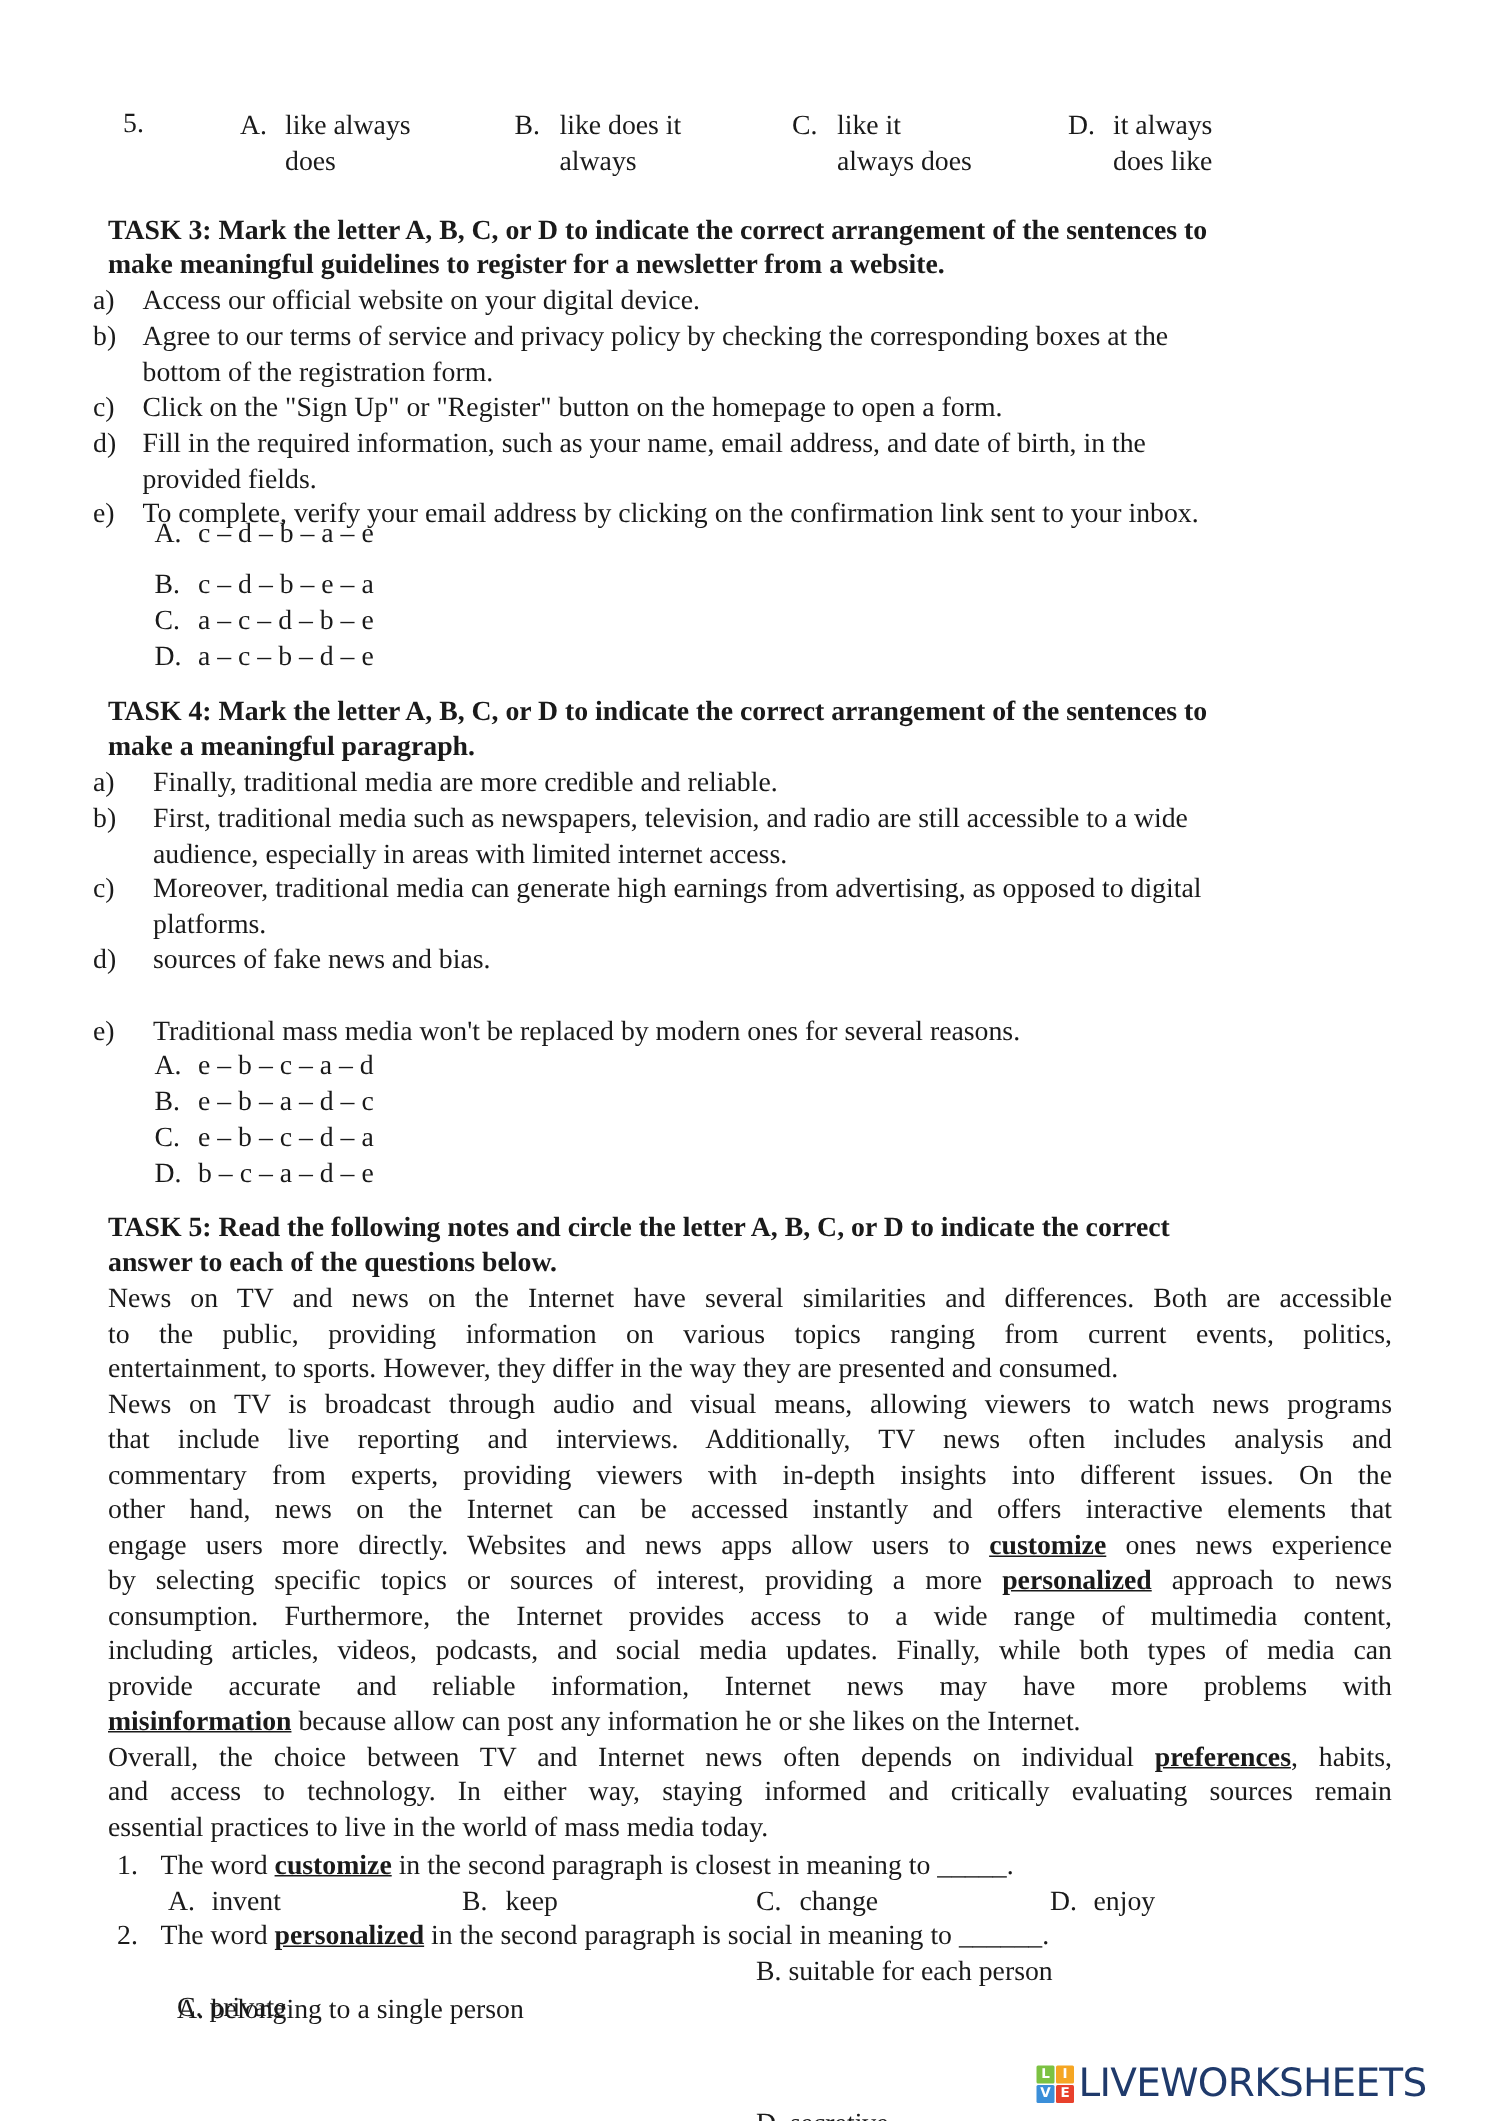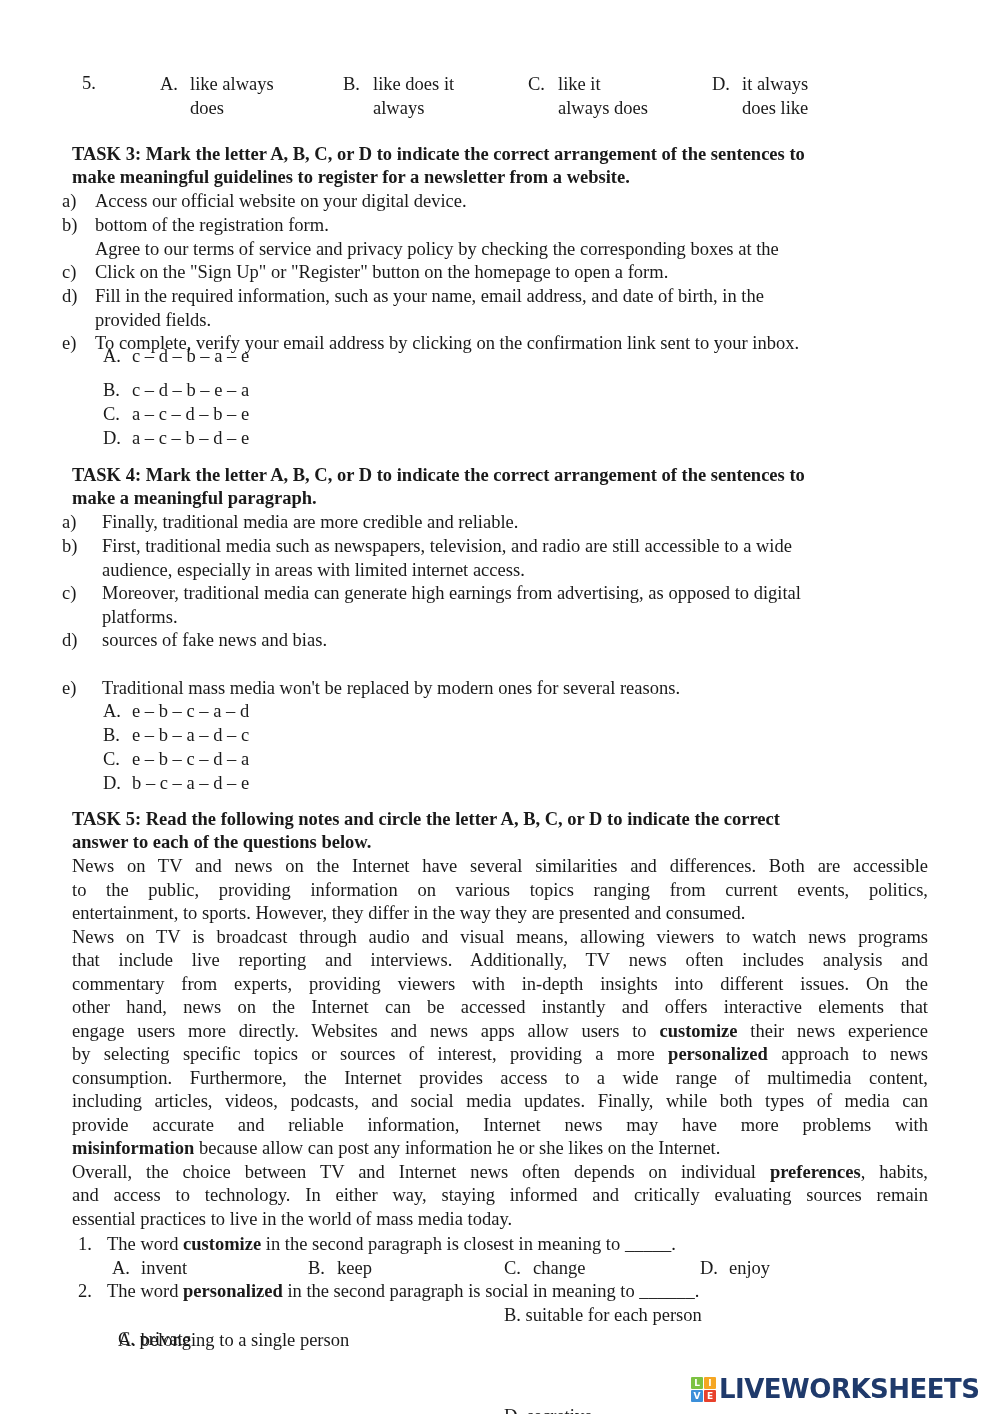--- a/index.html
+++ b/index.html
@@ -3,42 +3,42 @@
 <meta charset="utf-8">
 <style>
   html, body { margin: 0; padding: 0; background: #ffffff; }
   body {
     width: 1000px; height: 1414px; position: relative; overflow: hidden;
     font-family: "Liberation Serif", "DejaVu Serif", serif;
     color: #1a1a1a;
     font-size: 18.5px;
   }
   .line { position: absolute; white-space: nowrap; line-height: 23px; }
-  .u { font-weight: bold; }
+  .u { font-weight: bold; text-decoration: underline; }
   .justify { position: absolute; left: 72px; width: 856px; line-height: 23.4px; text-align: justify; text-align-last: justify; white-space: nowrap; }
   .justify.last { text-align-last: left; }
 
   
   .q5num { left: 82px; top: 72px; }
   .opt5 { position: absolute; top: 72px; line-height: 24px; }
   .opt5 .lt { position: absolute; left: 0; }
   .opt5 .tx { position: absolute; left: 30px; white-space: nowrap; }
 
   .task-title { position: absolute; left: 72px; width: 860px; font-weight: bold; line-height: 23px; }
   .item { position: absolute; left: 62px; width: 870px; line-height: 23.5px; }
   .item .lbl { position: absolute; left: 0; }
   .item .txt { position: absolute; left: 33px; width: 830px; }
   .item4 .txt { left: 40px; }
   .choice { position: absolute; left: 103px; line-height: 23.5px; white-space: nowrap; }
   .choice .cl { display: inline-block; width: 29px; }
 
   .logo { position: absolute; left: 691px; top: 1374px; height: 30px; display: flex; align-items: center; }
   .tiles { display: grid; grid-template-columns: 12px 12px; grid-template-rows: 12px 12px; gap: 1px; margin-right: 3px; }
   .tile { font-family: "DejaVu Sans", sans-serif; font-size: 9px; font-weight: bold; color: #fff; display: flex; align-items: center; justify-content: center; border-radius: 1px; }
-  .logo-text { font-family: "DejaVu Sans", sans-serif; font-weight: bold; font-size: 26px; color: #1f3a6b; letter-spacing: -0.5px; }
+  .logo-text { font-family: "DejaVu Sans", sans-serif; font-weight: normal; font-size: 26px; color: #1f3a6b; letter-spacing: -0.5px; }
 </style>
 </head>
 <body>
 
 <div class="line q5num">5.</div>
 <div class="opt5" style="left:160px;">
   <span class="lt">A.</span>
   <span class="tx">like always</span>
   <span class="tx" style="top:24px">does</span>
 </div>
@@ -64,22 +64,22 @@
 </div>
 <div class="item" style="top:190px;">
   <span class="lbl">a)</span>
   <div class="txt">
       <div>Access our official website on your digital device.</div>
     </div>
 </div>
 <div class="item" style="top:214px;">
   <span class="lbl">b)</span>
   <div class="txt">
+    <div>Agree to our terms of service and privacy policy by checking the corresponding boxes at the</div>
     <div>bottom of the registration form.</div>
-    <div>Agree to our terms of service and privacy policy by checking the corresponding boxes at the</div>
   </div>
 </div>
 <div class="item" style="top:261px;">
   <span class="lbl">c)</span>
   <div class="txt">
       <div>Click on the "Sign Up" or "Register" button on the homepage to open a form.</div>
     </div>
 </div>
 <div class="item" style="top:285px;">
   <span class="lbl">d)</span>
@@ -164,21 +164,21 @@
 <div>
   <div class="justify" style="top:855px;">News on TV and news on the Internet have several similarities and differences. Both are accessible</div>
   <div class="justify" style="top:879px;">to the public, providing information on various topics ranging from current events, politics,</div>
   <div class="justify last" style="top:902px;">entertainment, to sports. However, they differ in the way they are presented and consumed.</div>
 
   <div class="justify" style="top:926px;">News on TV is broadcast through audio and visual means, allowing viewers to watch news programs</div>
   <div class="justify" style="top:949px;">that include live reporting and interviews. Additionally, TV news often includes analysis and</div>
   <div class="justify" style="top:973px;">commentary from experts, providing viewers with in-depth insights into different issues. On the</div>
   <div class="justify" style="top:996px;">other hand, news on the Internet can be accessed instantly and offers interactive elements that</div>
   <div class="justify" style="top:1020px;">
-    <span>engage users more directly. Websites and news apps allow users to </span><span class="u">customize</span><span> their news experience</span>
+    <span>engage users more directly. Websites and news apps allow users to </span><span class="u">customize</span><span> ones news experience</span>
   </div>
   <div class="justify" style="top:1043px;">
     <span>by selecting specific topics or sources of interest, providing a more </span><span class="u">personalized</span><span> approach to news</span>
   </div>
   <div class="justify" style="top:1067px;">consumption. Furthermore, the Internet provides access to a wide range of multimedia content,</div>
   <div class="justify" style="top:1090px;">including articles, videos, podcasts, and social media updates. Finally, while both types of media can</div>
   <div class="justify" style="top:1114px;">provide accurate and reliable information, Internet news may have more problems with</div>
   <div class="justify last" style="top:1137px;">
     <span class="u">misinformation</span><span> because allow can post any information he or she likes on the Internet.</span>
   </div>

